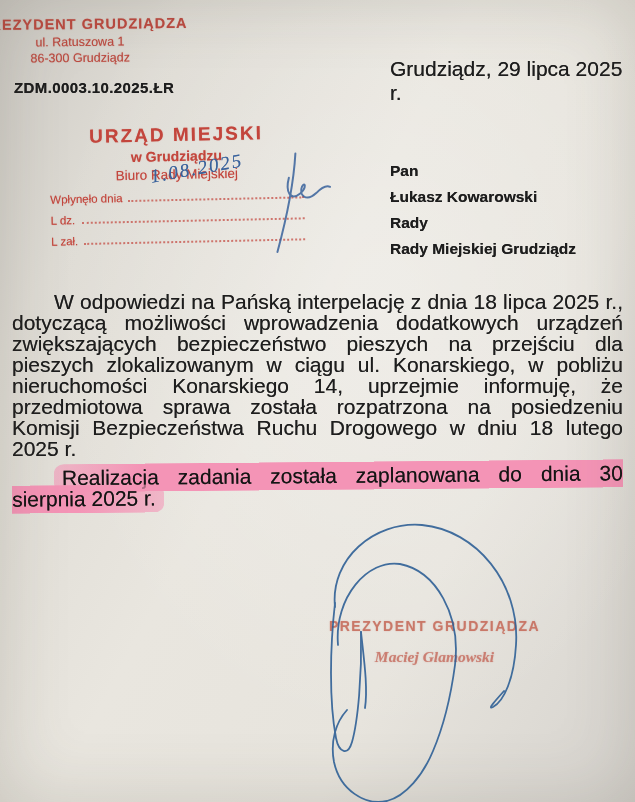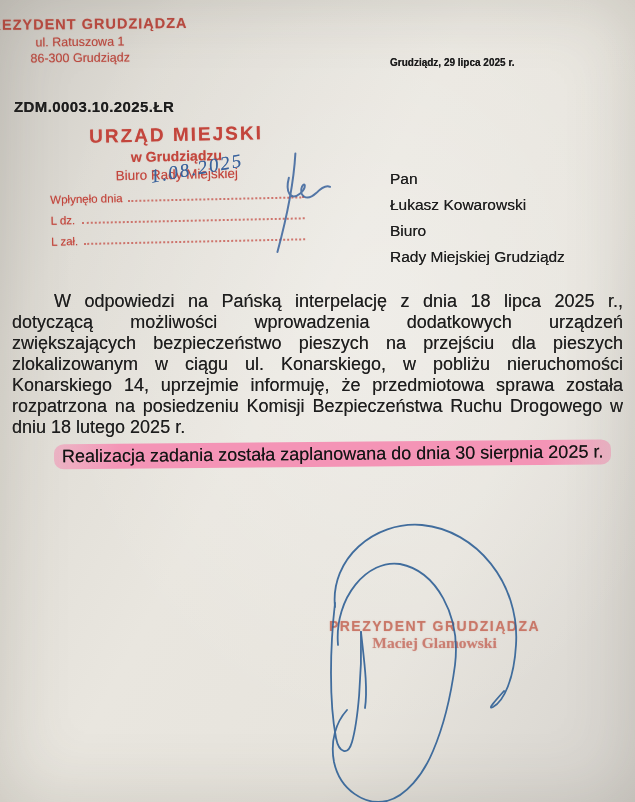--- a/index.html
+++ b/index.html
@@ -24,25 +24,25 @@
     position:absolute;left:-20px;top:16px;width:200px;
     text-align:center;color:#bb4a40;
     transform:rotate(-.6deg);
     text-shadow:0 0 1px rgba(187,74,64,.55);
   }
   .sender-stamp .l1{font-size:14.5px;font-weight:bold;letter-spacing:1px;white-space:nowrap;}
   .sender-stamp .l2{font-size:12.5px;margin-top:3px;}
   .sender-stamp .l3{font-size:12.5px;margin-top:2px;}
 
   
-  .reference{position:absolute;left:14px;top:98px;font-size:15px;font-weight:bold;letter-spacing:.4px;
+  .reference{position:absolute;left:14px;top:79px;font-size:15px;font-weight:bold;letter-spacing:.4px;
     text-shadow:0 0 .5px rgba(30,30,30,.8);}
 
   
-  .place-date{position:absolute;left:390px;top:57px;font-size:10px;font-weight:bold;
+  .place-date{position:absolute;left:390px;top:57px;font-size:21px;font-weight:normal;
     text-shadow:0 0 .5px rgba(30,30,30,.8);}
 
   
   .received-stamp{
     position:absolute;left:46px;top:124px;width:262px;
     color:#c3453c;transform:rotate(-1.2deg);
     text-shadow:0 0 .8px rgba(195,69,60,.5);
   }
   .received-stamp .office{font-size:19px;font-weight:bold;letter-spacing:2px;text-align:center;}
   .received-stamp .city{font-size:14px;font-weight:bold;text-align:center;margin-top:2px;}
@@ -52,42 +52,42 @@
   .hand-date{
     position:absolute;left:104px;top:34px;
     font-family:"Liberation Serif", serif;font-style:italic;
     font-size:19px;letter-spacing:2px;color:#39629c;
     transform:rotate(-9deg);white-space:nowrap;
     text-shadow:0 0 .6px rgba(57,98,156,.6);
   }
   .paraph-svg{position:absolute;left:188px;top:18px;}
 
   
-  .recipient{position:absolute;left:390px;top:166px;font-size:15.5px;font-weight:normal;line-height:26px;
+  .recipient{position:absolute;left:390px;top:158px;font-size:15.5px;font-weight:bold;line-height:26px;
     text-shadow:0 0 .5px rgba(30,30,30,.8);}
 
   
-  .body-text{position:absolute;left:12px;top:291px;width:611px;font-size:18px;line-height:21px;
+  .body-text{position:absolute;left:12px;top:291px;width:611px;font-size:21px;line-height:21px;
     text-align:justify;text-shadow:0 0 .5px rgba(40,40,40,.75);}
   .body-text p{margin:0;text-indent:42px;}
   .body-text p.highlight-line{margin-top:6px;transform:rotate(-.5deg);}
   .marker{
     background:linear-gradient(98deg, rgba(244,148,182,.55), #f494b6 12%, #f494b6 88%, rgba(244,148,182,.55));
     border-radius:10px/9px;padding:2px 8px 3px;color:#141414;
   }
 
   
   .president-stamp{
     position:absolute;left:322px;top:618px;width:225px;text-align:center;
     color:rgba(198,108,92,.82);z-index:1;
     text-shadow:0 0 1.2px rgba(198,108,92,.55);
   }
   .president-stamp .title{font-size:14px;font-weight:bold;letter-spacing:1.5px;white-space:nowrap;}
-  .president-stamp .name{font-family:"Liberation Serif", serif;font-weight:bold;
-    font-size:15.5px;color:rgba(196,104,92,.68);}
+  .president-stamp .name{font-family:"Liberation Serif", serif;font-style:italic;font-weight:bold;
+    font-size:15.5px;margin-top:14px;color:rgba(196,104,92,.68);}
   .signature-svg{position:absolute;left:278px;top:495px;z-index:2;}
 </style>
 </head>
 <body>
 
 <div class="page">
 
   <div class="sender-stamp">
     <div class="l1">PREZYDENT GRUDZIĄDZA</div>
     <div class="l2">ul. Ratuszowa 1</div>
@@ -119,21 +119,21 @@
       <g fill="none" stroke="#39629c" stroke-width="2" stroke-linecap="round" opacity=".85">
         <path d="M62 14 C 60 40, 52 78, 42 112"></path>
         <path d="M55 38 C 51 52, 56 62, 66 54 C 73 48, 71 42, 68 47 C 64 56, 72 63, 82 54 C 88 48, 92 46, 96 48"></path>
       </g>
     </svg>
   </div>
 
   <div class="recipient">
     <div>Pan</div>
     <div>Łukasz Kowarowski</div>
-    <div>Biuro</div>
+    <div>Rady</div>
     <div>Rady Miejskiej Grudziądz</div>
   </div>
 
   <div class="body-text">
     <p>W odpowiedzi na Pańską interpelację z dnia 18 lipca 2025 r., dotyczącą możliwości wprowadzenia dodatkowych urządzeń zwiększających bezpieczeństwo pieszych na przejściu dla pieszych zlokalizowanym w ciągu ul. Konarskiego, w pobliżu nieruchomości Konarskiego 14, uprzejmie informuję, że przedmiotowa sprawa została rozpatrzona na posiedzeniu Komisji Bezpieczeństwa Ruchu Drogowego w dniu 18 lutego 2025 r.</p>
     <p class="highlight-line"><span class="marker">Realizacja zadania została zaplanowana do dnia 30 sierpnia 2025 r.</span></p>
   </div>
 
   <div class="president-stamp">
     <div class="title">PREZYDENT GRUDZIĄDZA</div>

